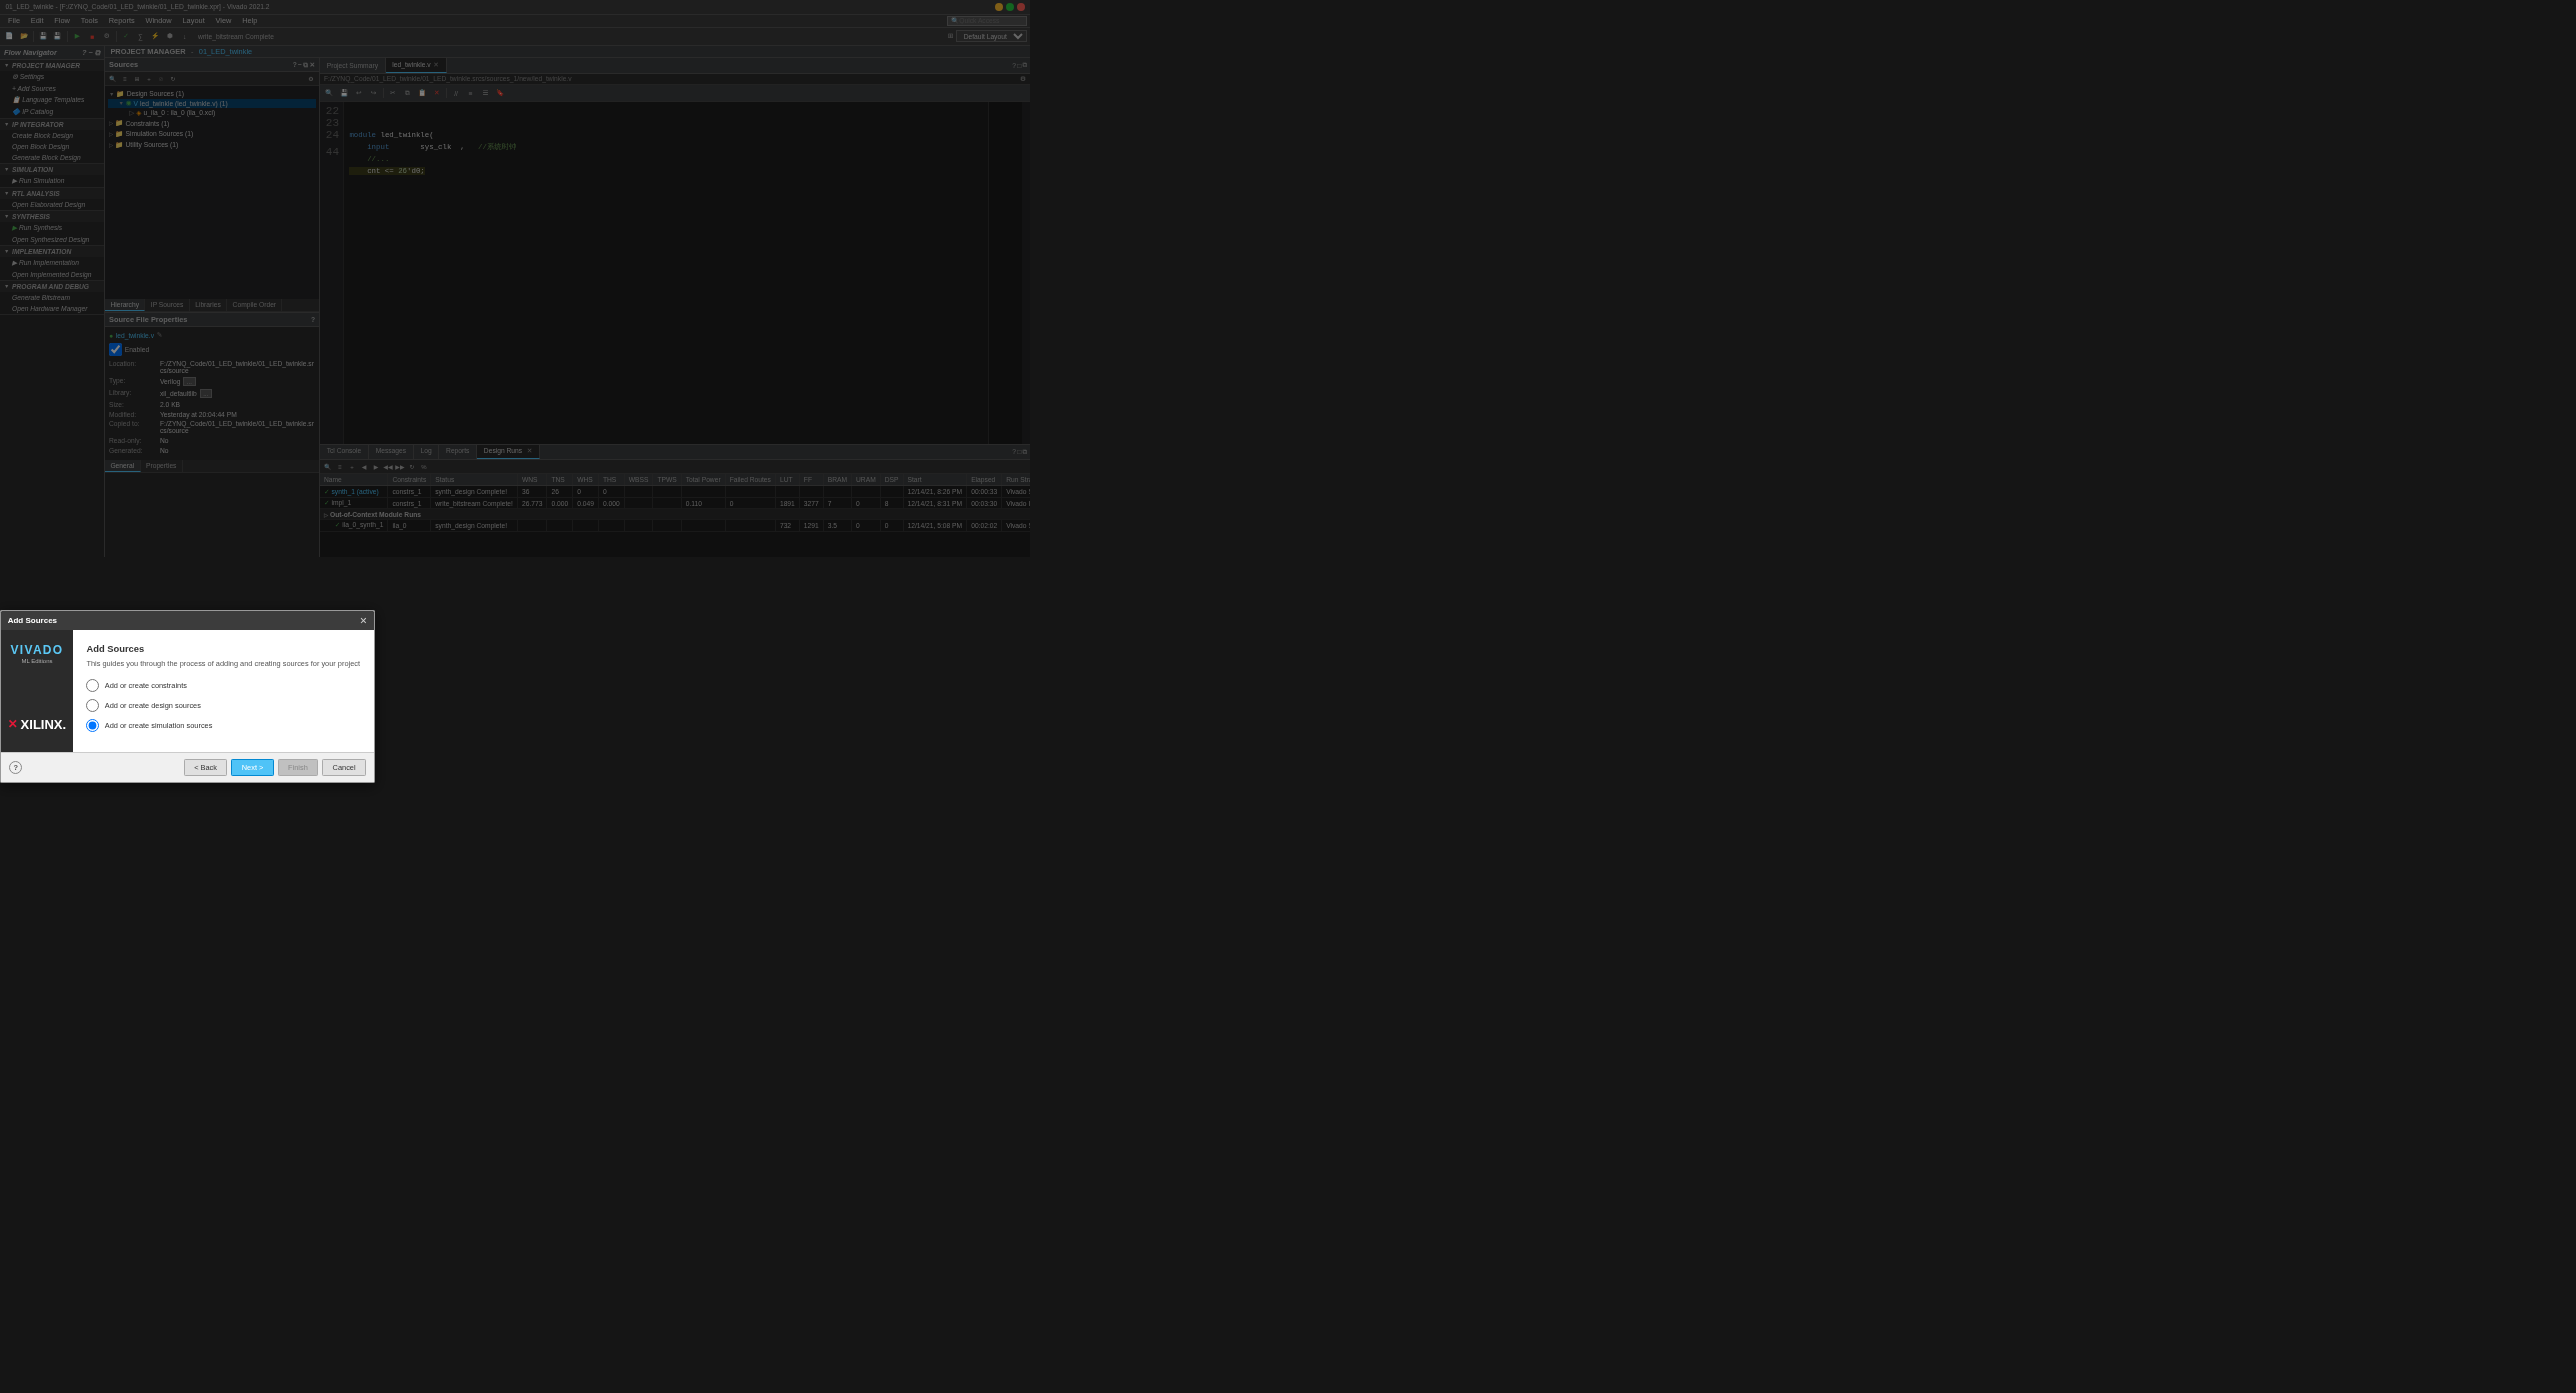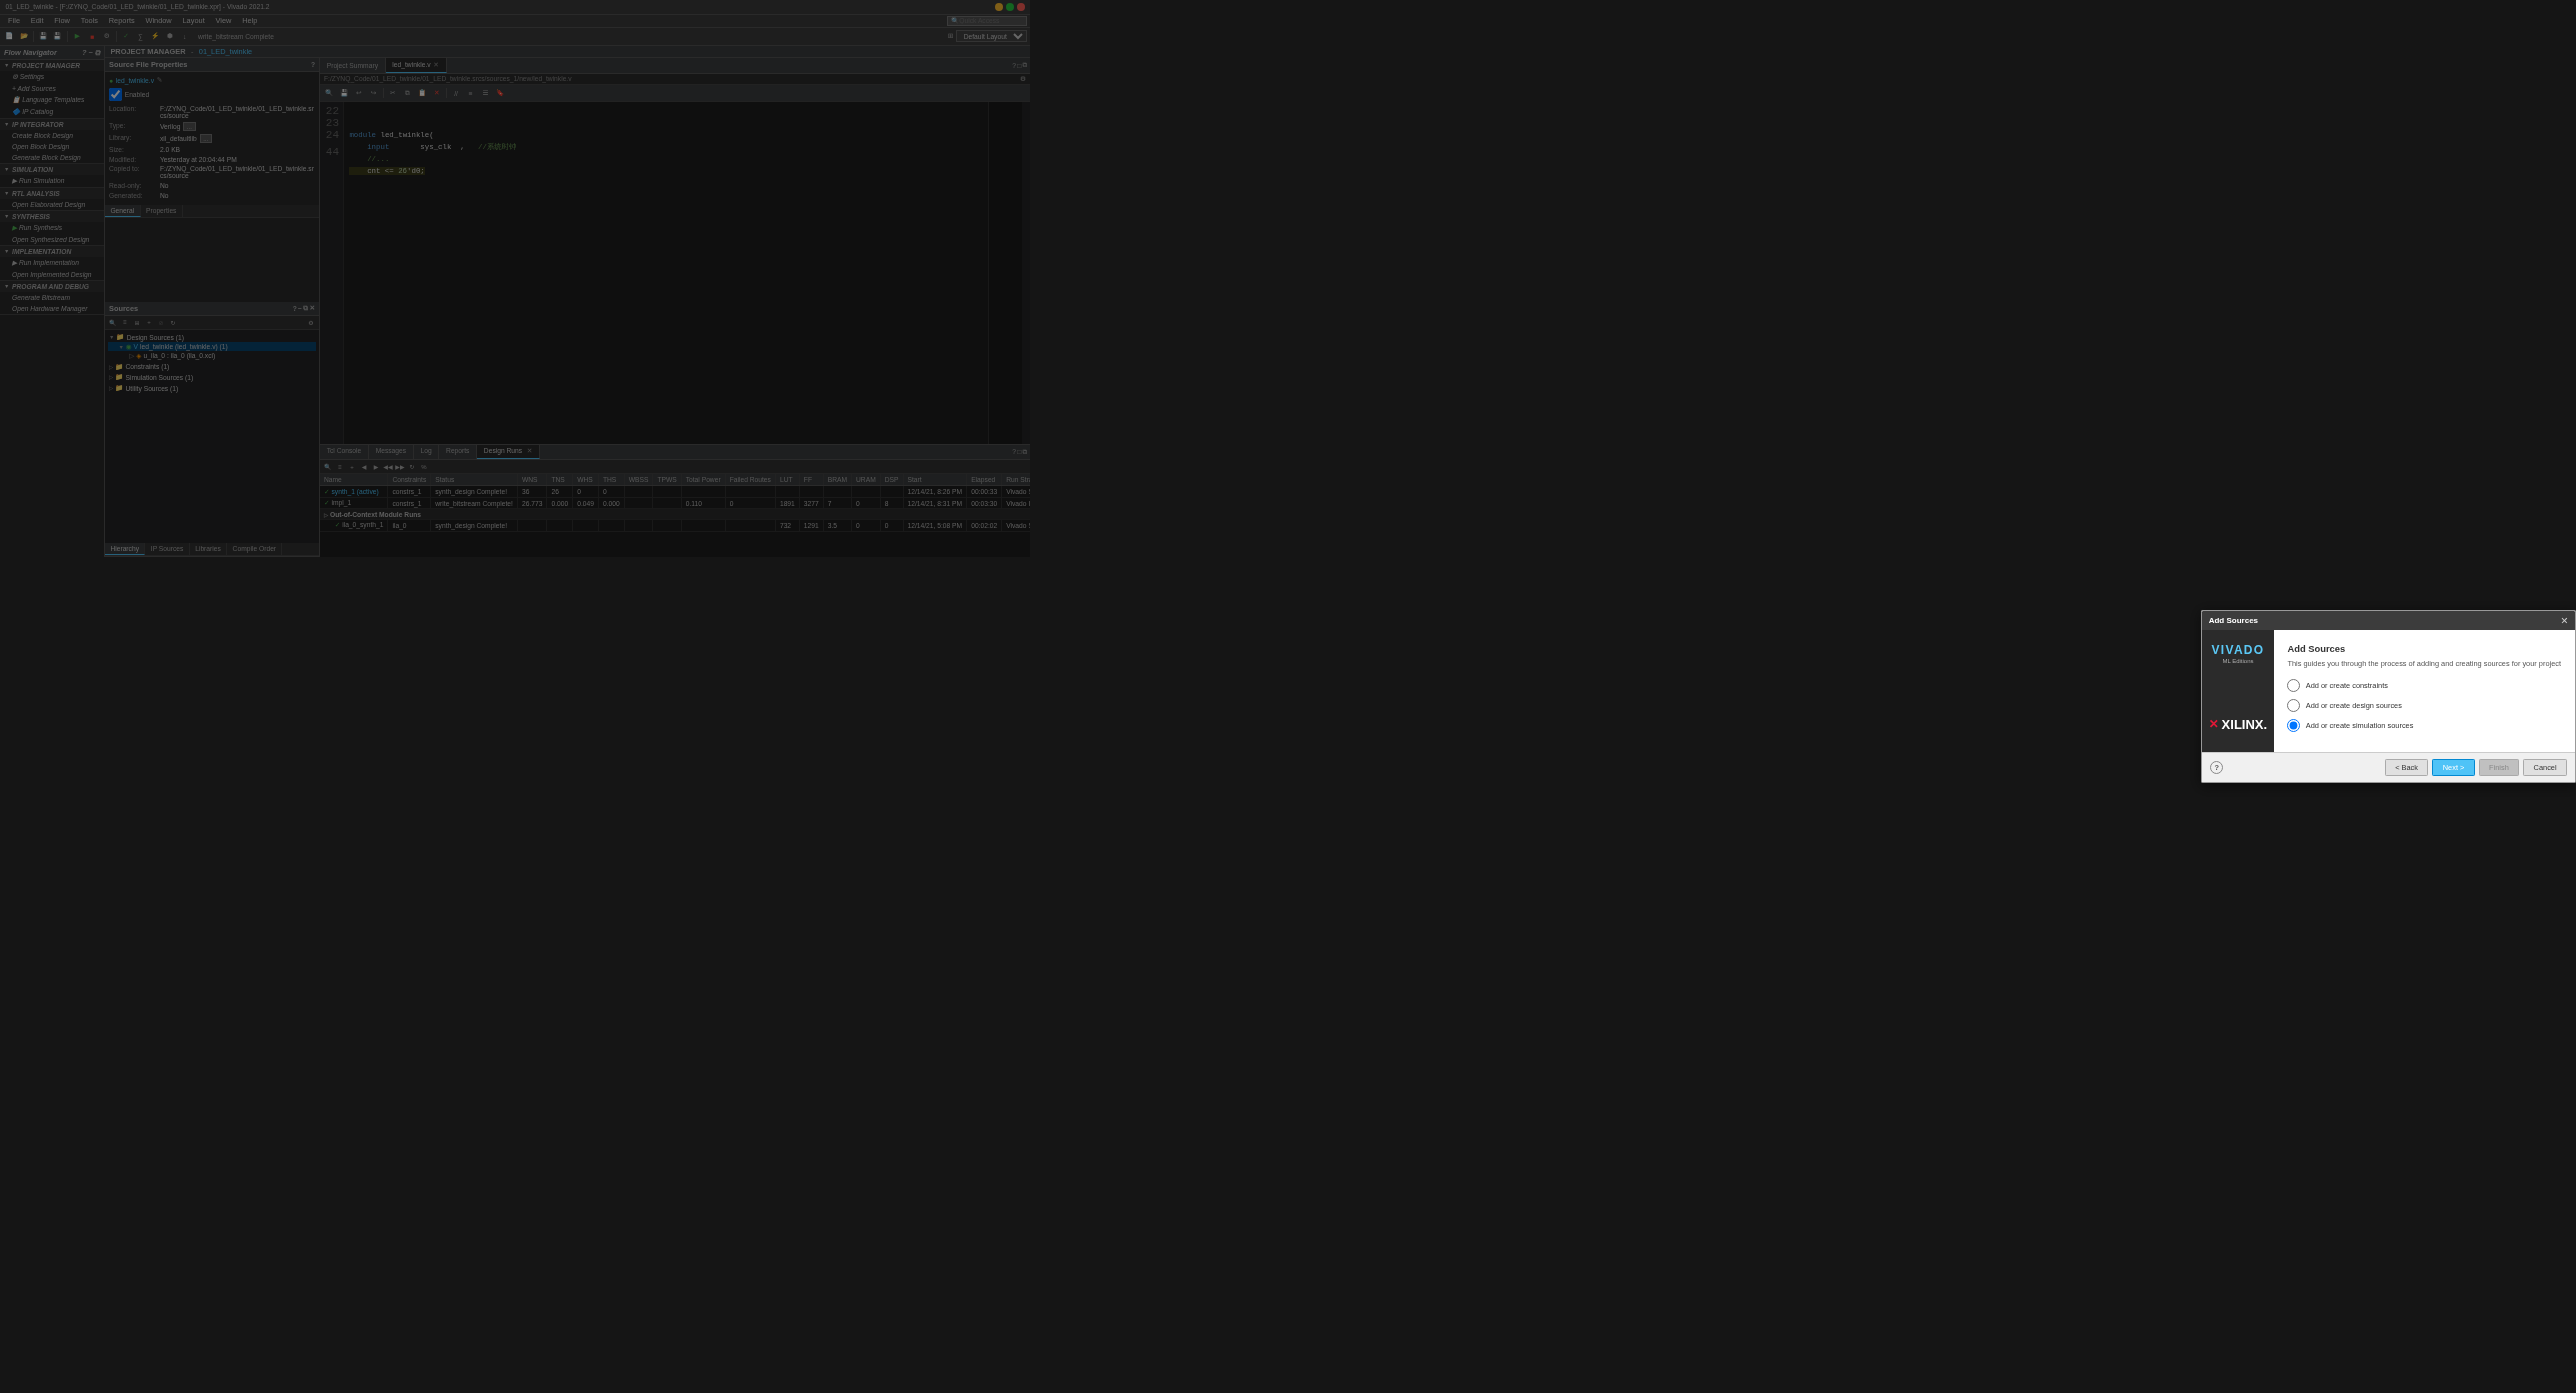--- a/index.html
+++ b/index.html
@@ -127,21 +127,21 @@
     #design-runs-table td { padding: 1.3px 4px; color: #bbb; border-bottom: 0.7px solid #333; border-right: 0.7px solid #333; white-space: nowrap; }
     .status-complete { color: #4caf50; }
     .run-active { color: #4fc3f7; }
     .check-icon { color: #4caf50; }
     .section-row td { background: #2d2d2d; color: #888; font-weight: bold; }
 
     
     #status-bar { height: 12px; background: #007acc; display: flex; align-items: center; padding: 0 5.4px; font-size: 6.7px; color: white; }
 
     
-    #modal-overlay { position: fixed; top: 0; left: 0; right: 0; bottom: 0; background: rgba(0,0,0,0.5); display: flex; align-items: center; justify-content: flex-end; z-index: 1000; }
+    #modal-overlay { position: fixed; top: 0; left: 0; right: 0; bottom: 0; background: rgba(0,0,0,0.5); display: flex; align-items: center; justify-content: flex-start; z-index: 1000; }
     #modal { background: #f0f0f0; border: 0.7px solid #999; width: 375px; border-radius: 1.3px; box-shadow: 0 2.7px 13.4px rgba(0,0,0,0.5); }
     #modal-title-bar { background: #3c3c3c; padding: 4px 6.7px; display: flex; align-items: center; justify-content: space-between; border-radius: 1.3px 1.3px 0 0; }
     #modal-title-bar .title { color: white; font-size: 8px; font-weight: bold; }
     #modal-title-bar .close-btn { color: #ccc; cursor: pointer; font-size: 9.4px; }
     #modal-body { display: flex; background: white; }
     #modal-sidebar { width: 72px; background: #2b2b2b; padding: 13.4px 6.7px; display: flex; flex-direction: column; align-items: center; justify-content: space-between; }
     #modal-xilinx { display: flex; align-items: center; gap: 2.7px; padding-bottom: 6.7px; }
     #modal-xilinx .x-logo { color: #e31837; font-size: 12px; font-weight: bold; }
     #modal-xilinx .xilinx-text { color: white; font-size: 13px; font-weight: bold; }
     #modal-content { flex: 1; padding: 13.4px; }
@@ -301,80 +301,20 @@
     <div id="pm-header">
       <span class="pm-title">PROJECT MANAGER</span>
       <span style="margin: 0 2.7px;">-</span>
       <span class="pm-project">01_LED_twinkle</span>
     </div>
 
     <div id="content-body">
 
       <div id="left-panel">
 
-        <div id="props-panel">
-          <div id="props-header">
-            <span>Source File Properties</span>
-            <span style="cursor:pointer; color:#aaa; font-size:6.7px;">?</span>
-          </div>
-          <div id="props-content">
-            <div class="prop-filename">
-              <span style="color:#4caf50;">●</span>
-              <span>led_twinkle.v</span>
-              <span style="color:#888; cursor:pointer;">✎</span>
-            </div>
-            <div class="prop-checkbox">
-              <input type="checkbox" checked="" style="">
-              <span>Enabled</span>
-            </div>
-            <div class="prop-row">
-              <span class="prop-label">Location:</span>
-              <span class="prop-value">F:/ZYNQ_Code/01_LED_twinkle/01_LED_twinkle.srcs/source</span>
-            </div>
-            <div class="prop-row">
-              <span class="prop-label">Type:</span>
-              <span class="prop-value">
-                <span>Verilog</span>
-                <button class="prop-btn">...</button>
-              </span>
-            </div>
-            <div class="prop-row">
-              <span class="prop-label">Library:</span>
-              <span class="prop-value">
-                <span>xil_defaultlib</span>
-                <button class="prop-btn">...</button>
-              </span>
-            </div>
-            <div class="prop-row">
-              <span class="prop-label">Size:</span>
-              <span class="prop-value">2.0 KB</span>
-            </div>
-            <div class="prop-row">
-              <span class="prop-label">Modified:</span>
-              <span class="prop-value">Yesterday at 20:04:44 PM</span>
-            </div>
-            <div class="prop-row">
-              <span class="prop-label">Copied to:</span>
-              <span class="prop-value">F:/ZYNQ_Code/01_LED_twinkle/01_LED_twinkle.srcs/source</span>
-            </div>
-            <div class="prop-row">
-              <span class="prop-label">Read-only:</span>
-              <span class="prop-value">No</span>
-            </div>
-            <div class="prop-row">
-              <span class="prop-label">Generated:</span>
-              <span class="prop-value">No</span>
-            </div>
-          </div>
-          <div id="props-tabs">
-            <div class="prop-tab active">General</div>
-            <div class="prop-tab">Properties</div>
-          </div>
-        </div>
-
         <div id="sources-panel">
           <div id="sources-header">
             <span>Sources</span>
             <div class="controls">
               <span style="cursor:pointer; color:#aaa; font-size:6.7px;">?</span>
               <span style="cursor:pointer; color:#aaa; font-size:6.7px;">−</span>
               <span style="cursor:pointer; color:#aaa; font-size:6.7px;">⧉</span>
               <span style="cursor:pointer; color:#aaa; font-size:6.7px;">✕</span>
             </div>
           </div>
@@ -426,20 +366,80 @@
               <span class="tree-icon gray">📁</span>
               <span>Utility Sources (1)</span>
             </div>
           </div>
 
           <div id="sources-tabs">
             <div class="src-tab active">Hierarchy</div>
             <div class="src-tab">IP Sources</div>
             <div class="src-tab">Libraries</div>
             <div class="src-tab">Compile Order</div>
+          </div>
+        </div>
+
+        <div id="props-panel">
+          <div id="props-header">
+            <span>Source File Properties</span>
+            <span style="cursor:pointer; color:#aaa; font-size:6.7px;">?</span>
+          </div>
+          <div id="props-content">
+            <div class="prop-filename">
+              <span style="color:#4caf50;">●</span>
+              <span>led_twinkle.v</span>
+              <span style="color:#888; cursor:pointer;">✎</span>
+            </div>
+            <div class="prop-checkbox">
+              <input type="checkbox" checked="" style="">
+              <span>Enabled</span>
+            </div>
+            <div class="prop-row">
+              <span class="prop-label">Location:</span>
+              <span class="prop-value">F:/ZYNQ_Code/01_LED_twinkle/01_LED_twinkle.srcs/source</span>
+            </div>
+            <div class="prop-row">
+              <span class="prop-label">Type:</span>
+              <span class="prop-value">
+                <span>Verilog</span>
+                <button class="prop-btn">...</button>
+              </span>
+            </div>
+            <div class="prop-row">
+              <span class="prop-label">Library:</span>
+              <span class="prop-value">
+                <span>xil_defaultlib</span>
+                <button class="prop-btn">...</button>
+              </span>
+            </div>
+            <div class="prop-row">
+              <span class="prop-label">Size:</span>
+              <span class="prop-value">2.0 KB</span>
+            </div>
+            <div class="prop-row">
+              <span class="prop-label">Modified:</span>
+              <span class="prop-value">Yesterday at 20:04:44 PM</span>
+            </div>
+            <div class="prop-row">
+              <span class="prop-label">Copied to:</span>
+              <span class="prop-value">F:/ZYNQ_Code/01_LED_twinkle/01_LED_twinkle.srcs/source</span>
+            </div>
+            <div class="prop-row">
+              <span class="prop-label">Read-only:</span>
+              <span class="prop-value">No</span>
+            </div>
+            <div class="prop-row">
+              <span class="prop-label">Generated:</span>
+              <span class="prop-value">No</span>
+            </div>
+          </div>
+          <div id="props-tabs">
+            <div class="prop-tab active">General</div>
+            <div class="prop-tab">Properties</div>
           </div>
         </div>
       </div>
 
       <div id="right-panel">
 
         <div id="editor-tabs">
           <div style="display:flex; flex:1;">
             <div class="editor-tab">
               <span>Project Summary</span>

